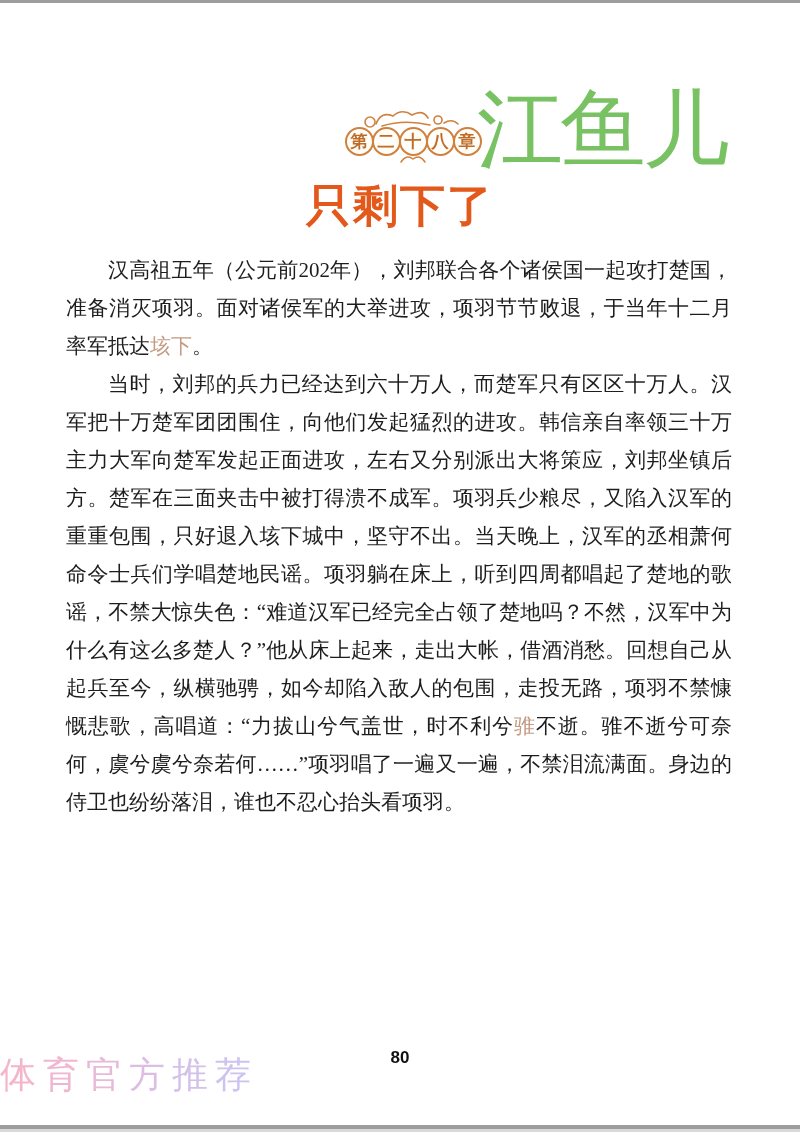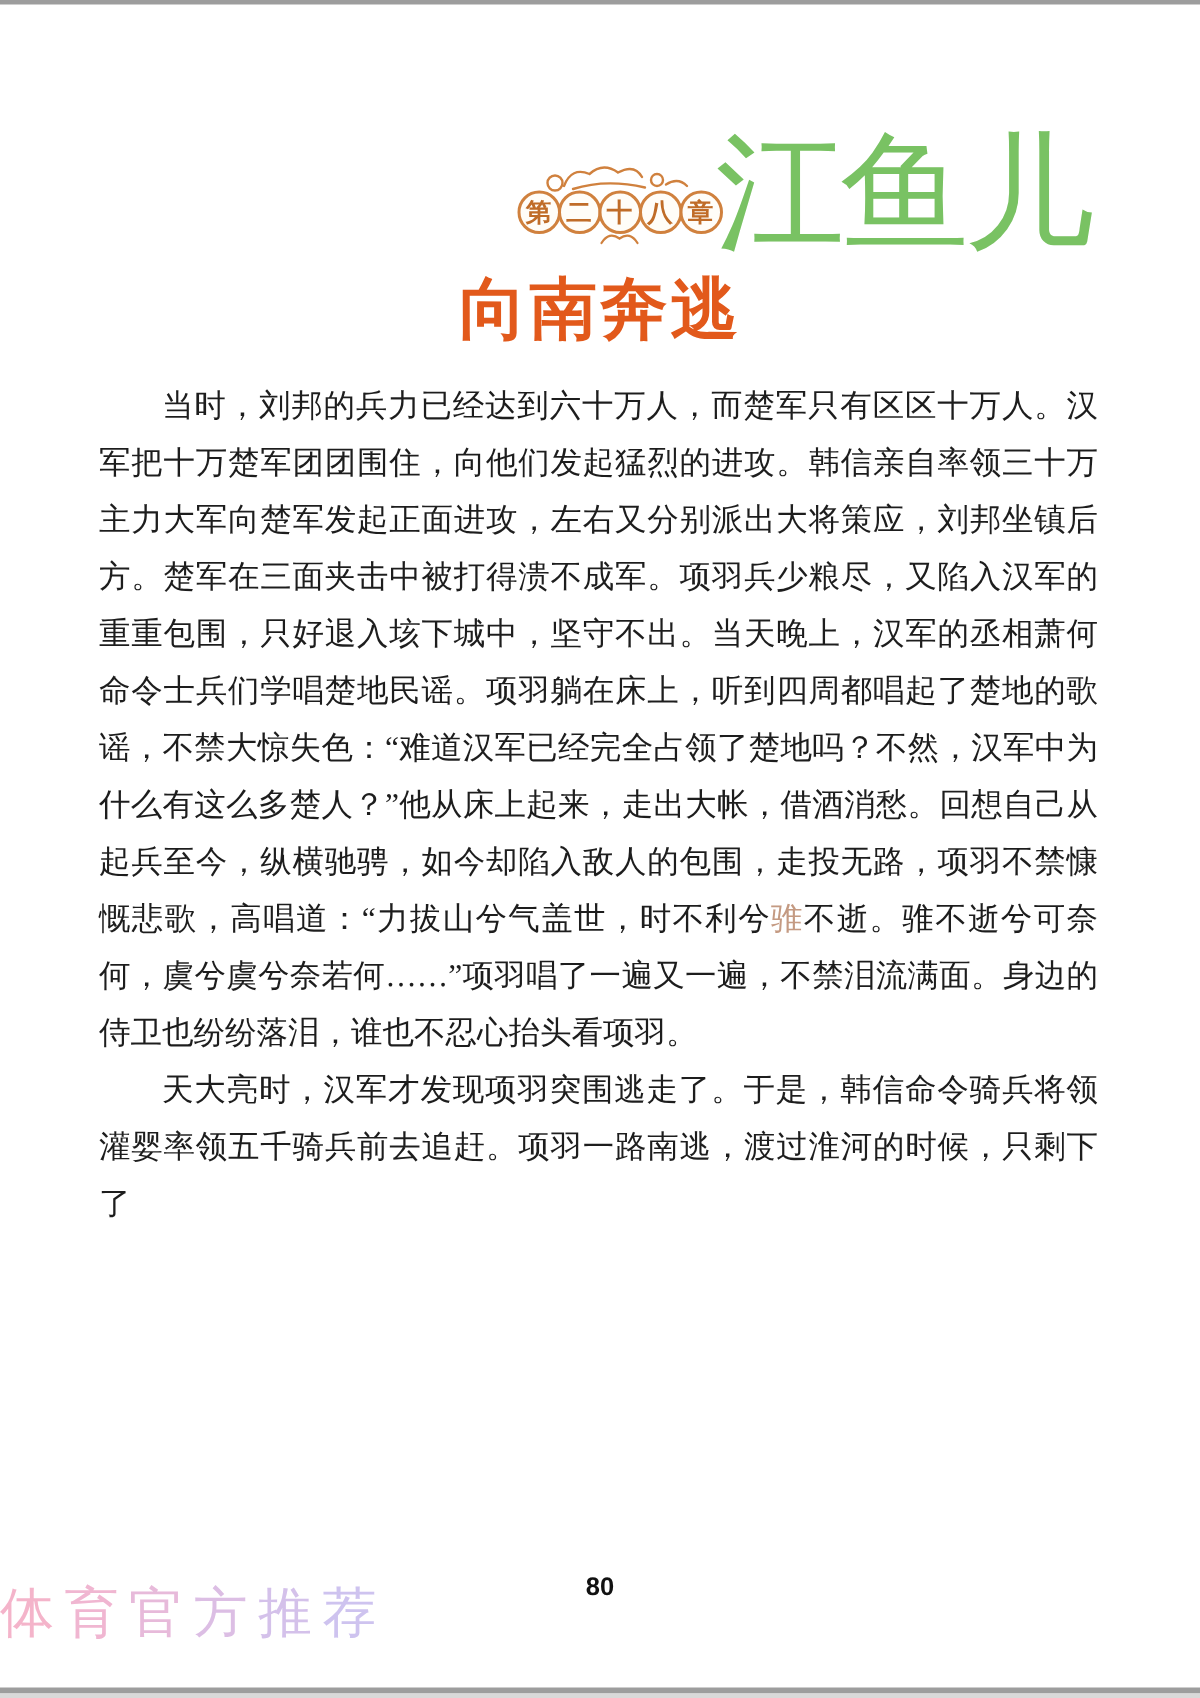--- a/index.html
+++ b/index.html
@@ -125,26 +125,26 @@
           <span class="badge-circle">八</span>
           <span class="badge-circle">章</span>
         </div>
       <svg class="badge-cloud-bottom" width="30" height="11" viewBox="0 0 30 11">
         <path d="M3 8 q5 -8 12 -3 q7 -5 12 3" fill="none" stroke="#d0813e" stroke-width="1.5" stroke-linecap="round"></path>
       </svg>
     </div>
 
     <div class="green-wm">江鱼儿</div>
 
-    <h1 class="title">向南奔逃</h1>
+    <h1 class="title">只剩下了</h1>
   </header>
 
   <main class="body-text" id="paragraphs">
+      <p><span>汉高祖五年（公元前202年），刘邦联合各个诸侯国一起攻打楚国，准备消灭项羽。面对诸侯军的大举进攻，项羽节节败退，于当年十二月率军抵达</span><span class="term">垓下</span><span>。</span></p>
       <p><span>当时，刘邦的兵力已经达到六十万人，而楚军只有区区十万人。汉军把十万楚军团团围住，向他们发起猛烈的进攻。韩信亲自率领三十万主力大军向楚军发起正面进攻，左右又分别派出大将策应，刘邦坐镇后方。楚军在三面夹击中被打得溃不成军。项羽兵少粮尽，又陷入汉军的重重包围，只好退入垓下城中，坚守不出。当天晚上，汉军的丞相萧何命令士兵们学唱楚地民谣。项羽躺在床上，听到四周都唱起了楚地的歌谣，不禁大惊失色：“难道汉军已经完全占领了楚地吗？不然，汉军中为什么有这么多楚人？”他从床上起来，走出大帐，借酒消愁。回想自己从起兵至今，纵横驰骋，如今却陷入敌人的包围，走投无路，项羽不禁慷慨悲歌，高唱道：“力拔山兮气盖世，时不利兮</span><span class="term">骓</span><span>不逝。骓不逝兮可奈何，虞兮虞兮奈若何……”项羽唱了一遍又一遍，不禁泪流满面。身边的侍卫也纷纷落泪，谁也不忍心抬头看项羽。</span></p>
-      <p><span>天大亮时，汉军才发现项羽突围逃走了。于是，韩信命令骑兵将领灌婴率领五千骑兵前去追赶。项羽一路南逃，渡过淮河的时候，只剩下了</span></p>
     </main>
 
   <footer>
     <div class="page-number">80</div>
     <div class="pink-wm"><span>体</span><span>育</span><span>官</span><span>方</span><span>推</span><span>荐</span></div>
   </footer>
 
   <div class="edge-bar-bottom"></div>
   <div class="edge-bar-bottom-light"></div>
 </div>

